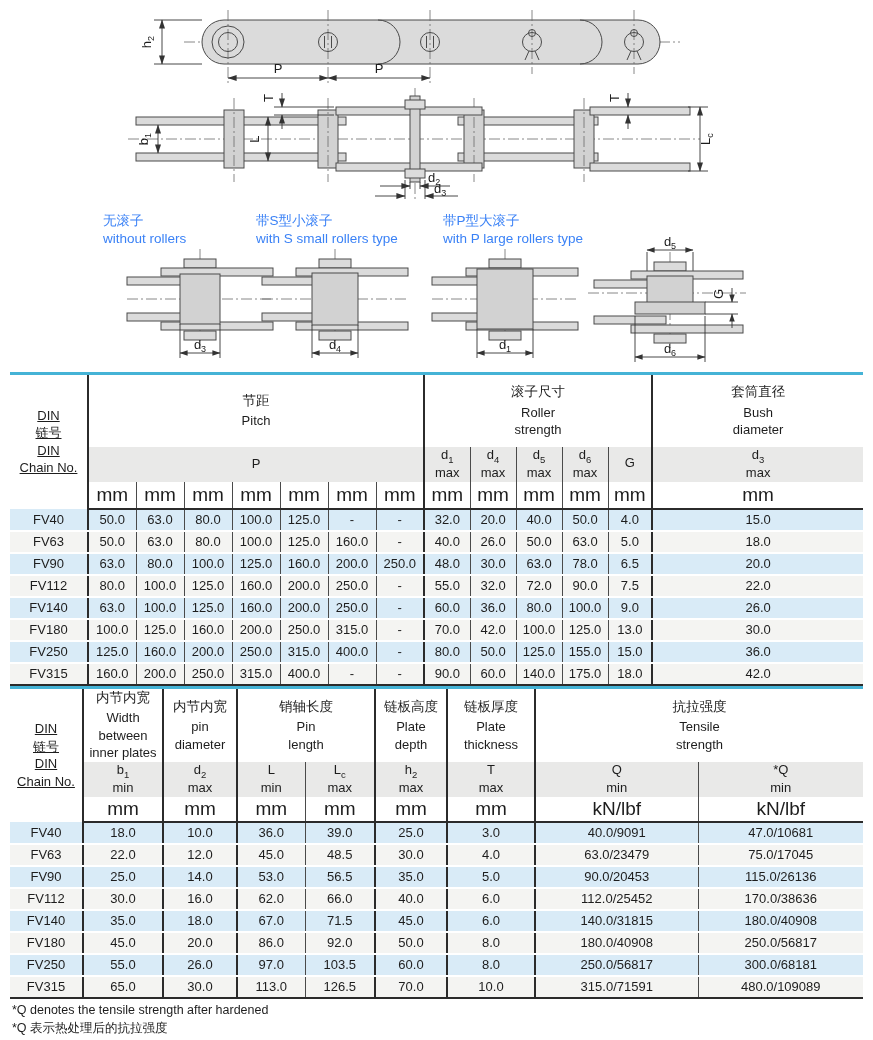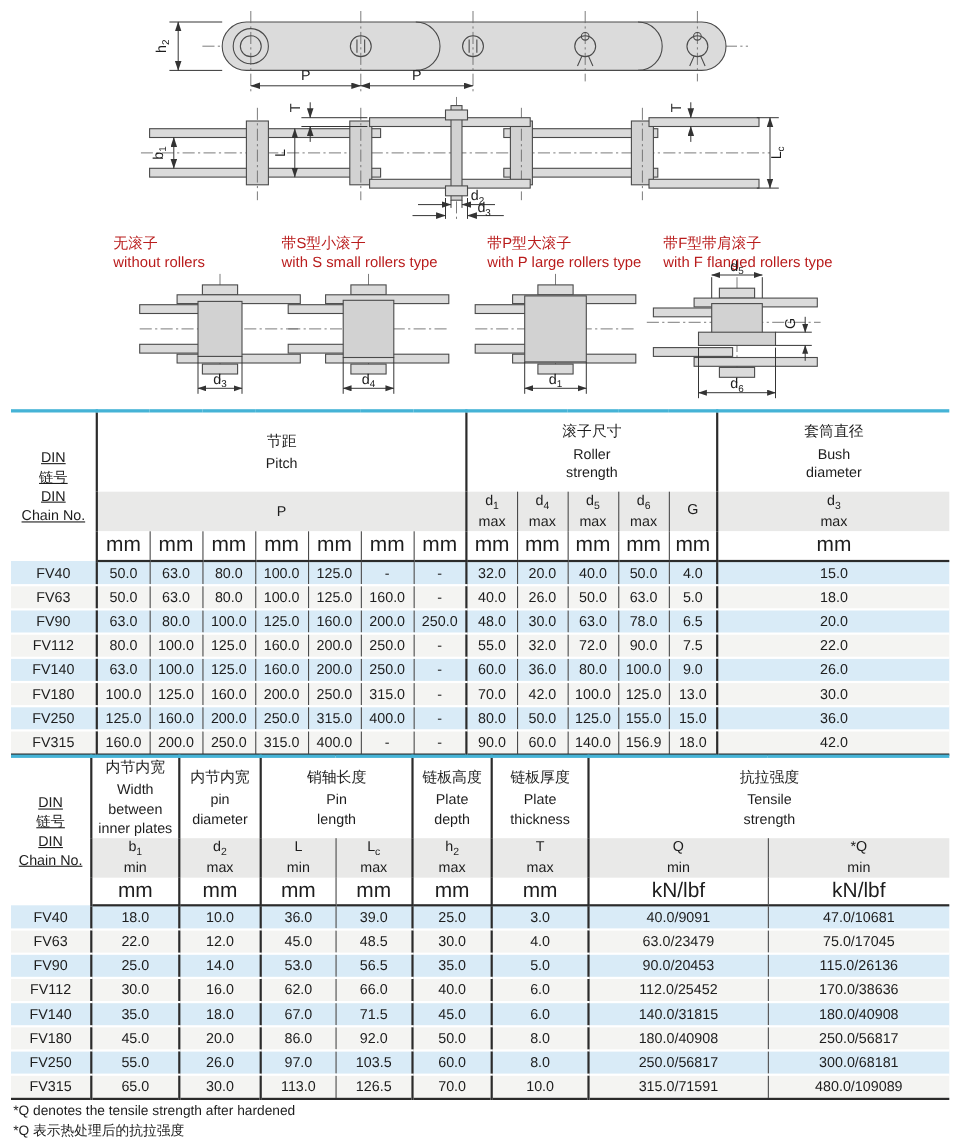--- a/index.html
+++ b/index.html
@@ -11,21 +11,21 @@
   svg text{font-family:"Liberation Sans",sans-serif;}
   .dlbl{font-size:13px;fill:#1d1d1d;}
   .subt{font-size:9px;}
   .ln{stroke:#4a4a4a;stroke-width:1;fill:none;}
   .cl{stroke:#6a6a6a;stroke-width:0.8;stroke-dasharray:11 3 2 3;fill:none;}
   .dim{stroke:#333;stroke-width:0.9;fill:none;}
   .part{fill:#DBDBDB;stroke:#4a4a4a;stroke-width:1;}
   .part2{fill:#D2D2D2;stroke:#4a4a4a;stroke-width:1;}
 
   
-  .rlabel{font-size:13.5px;line-height:1.3;color:#b91c1c;}
+  .rlabel{font-size:13.5px;line-height:1.3;color:#3b82f6;}
 
   
   .spec-table{border-collapse:collapse;table-layout:fixed;width:853px;
               border-top:3px solid #45B3D6;border-bottom:2px solid #2b2b2b;}
   .spec-table th{font-weight:normal;padding:0;}
   .spec-table td{padding:0;}
   .b-r1{border-right:1px solid #4a4a4a;}
   .b-r2{border-right:2px solid #2b2b2b;}
   .chain-h{font-size:13px;line-height:1.35;text-align:center;vertical-align:middle;background:#fff;text-decoration:underline;}
   .pre{white-space:pre-line;}
@@ -192,24 +192,20 @@
     <div>without rollers</div>
   </div>
   <div class="abs rlabel" style="left:256px;top:212px;">
     <div>带S型小滚子</div>
     <div>with S small rollers type</div>
   </div>
   <div class="abs rlabel" style="left:443px;top:212px;">
     <div>带P型大滚子</div>
     <div>with P large rollers type</div>
   </div>
-  <div class="abs rlabel" style="left:603px;top:212px;">
-    <div>带F型带肩滚子</div>
-    <div>with F flanged rollers type</div>
-  </div>
 
   <svg class="abs" style="left:125px;top:246px;" width="150" height="122" viewBox="0 0 150 122">
     <defs>
         <marker id="arC" markerWidth="9" markerHeight="7" refX="7.6" refY="2.75" orient="auto-start-reverse" markerUnits="userSpaceOnUse">
           <path d="M0,0L8,2.75L0,5.5z" fill="#333"></path>
         </marker>
       </defs>
     <line class="cl" x1="2" y1="53" x2="148" y2="53"></line>
     <line class="cl" x1="75" y1="3" x2="75" y2="100"></line>
     <rect class="part" x="59" y="13" width="32" height="9"></rect>
@@ -499,21 +495,21 @@
           <td class="b-r1">160.0</td>
           <td class="b-r1">200.0</td>
           <td class="b-r1">250.0</td>
           <td class="b-r1">315.0</td>
           <td class="b-r1">400.0</td>
           <td class="b-r1">-</td>
           <td class="b-r2">-</td>
           <td class="b-r1">90.0</td>
           <td class="b-r1">60.0</td>
           <td class="b-r1">140.0</td>
-          <td class="b-r1">156.9</td>
+          <td class="b-r1">175.0</td>
           <td class="b-r2">18.0</td>
           <td>42.0</td>
         </tr>
       </tbody>
   </table>
 
   <table class="spec-table t2 abs" style="left:10px;top:686px;">
     <colgroup>
       <col style="width:73px">
         <col style="width:80px">

